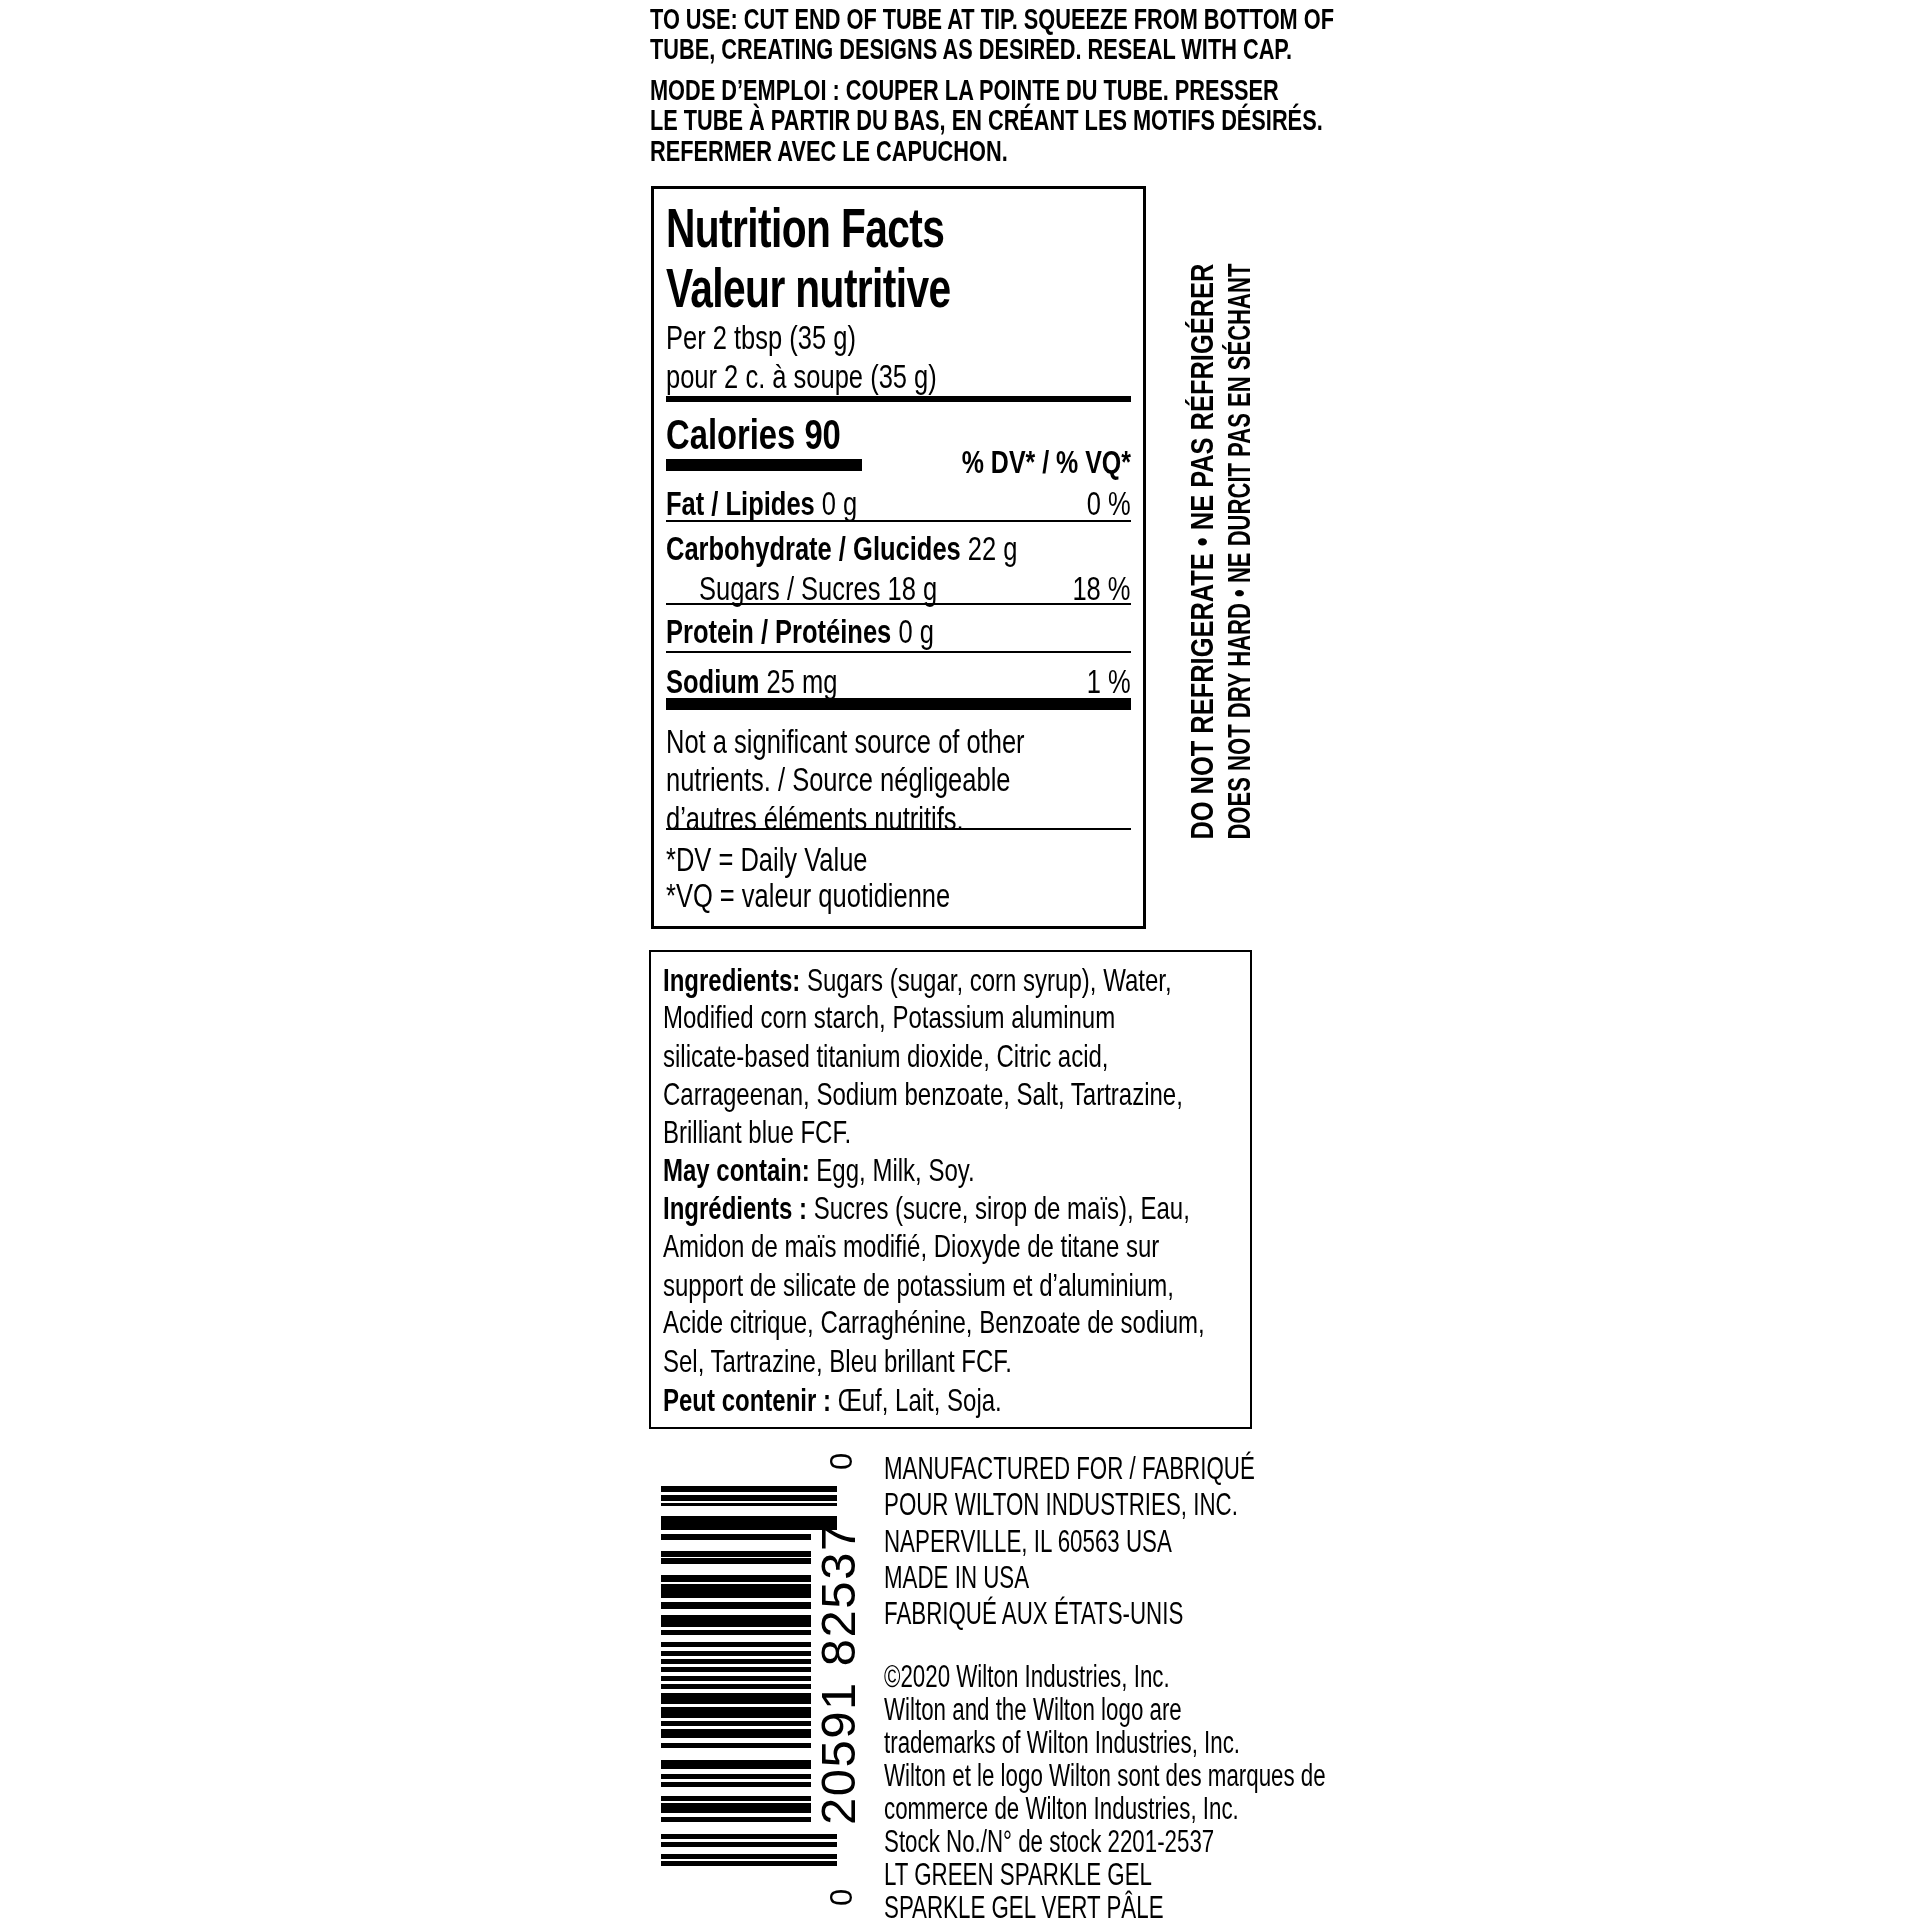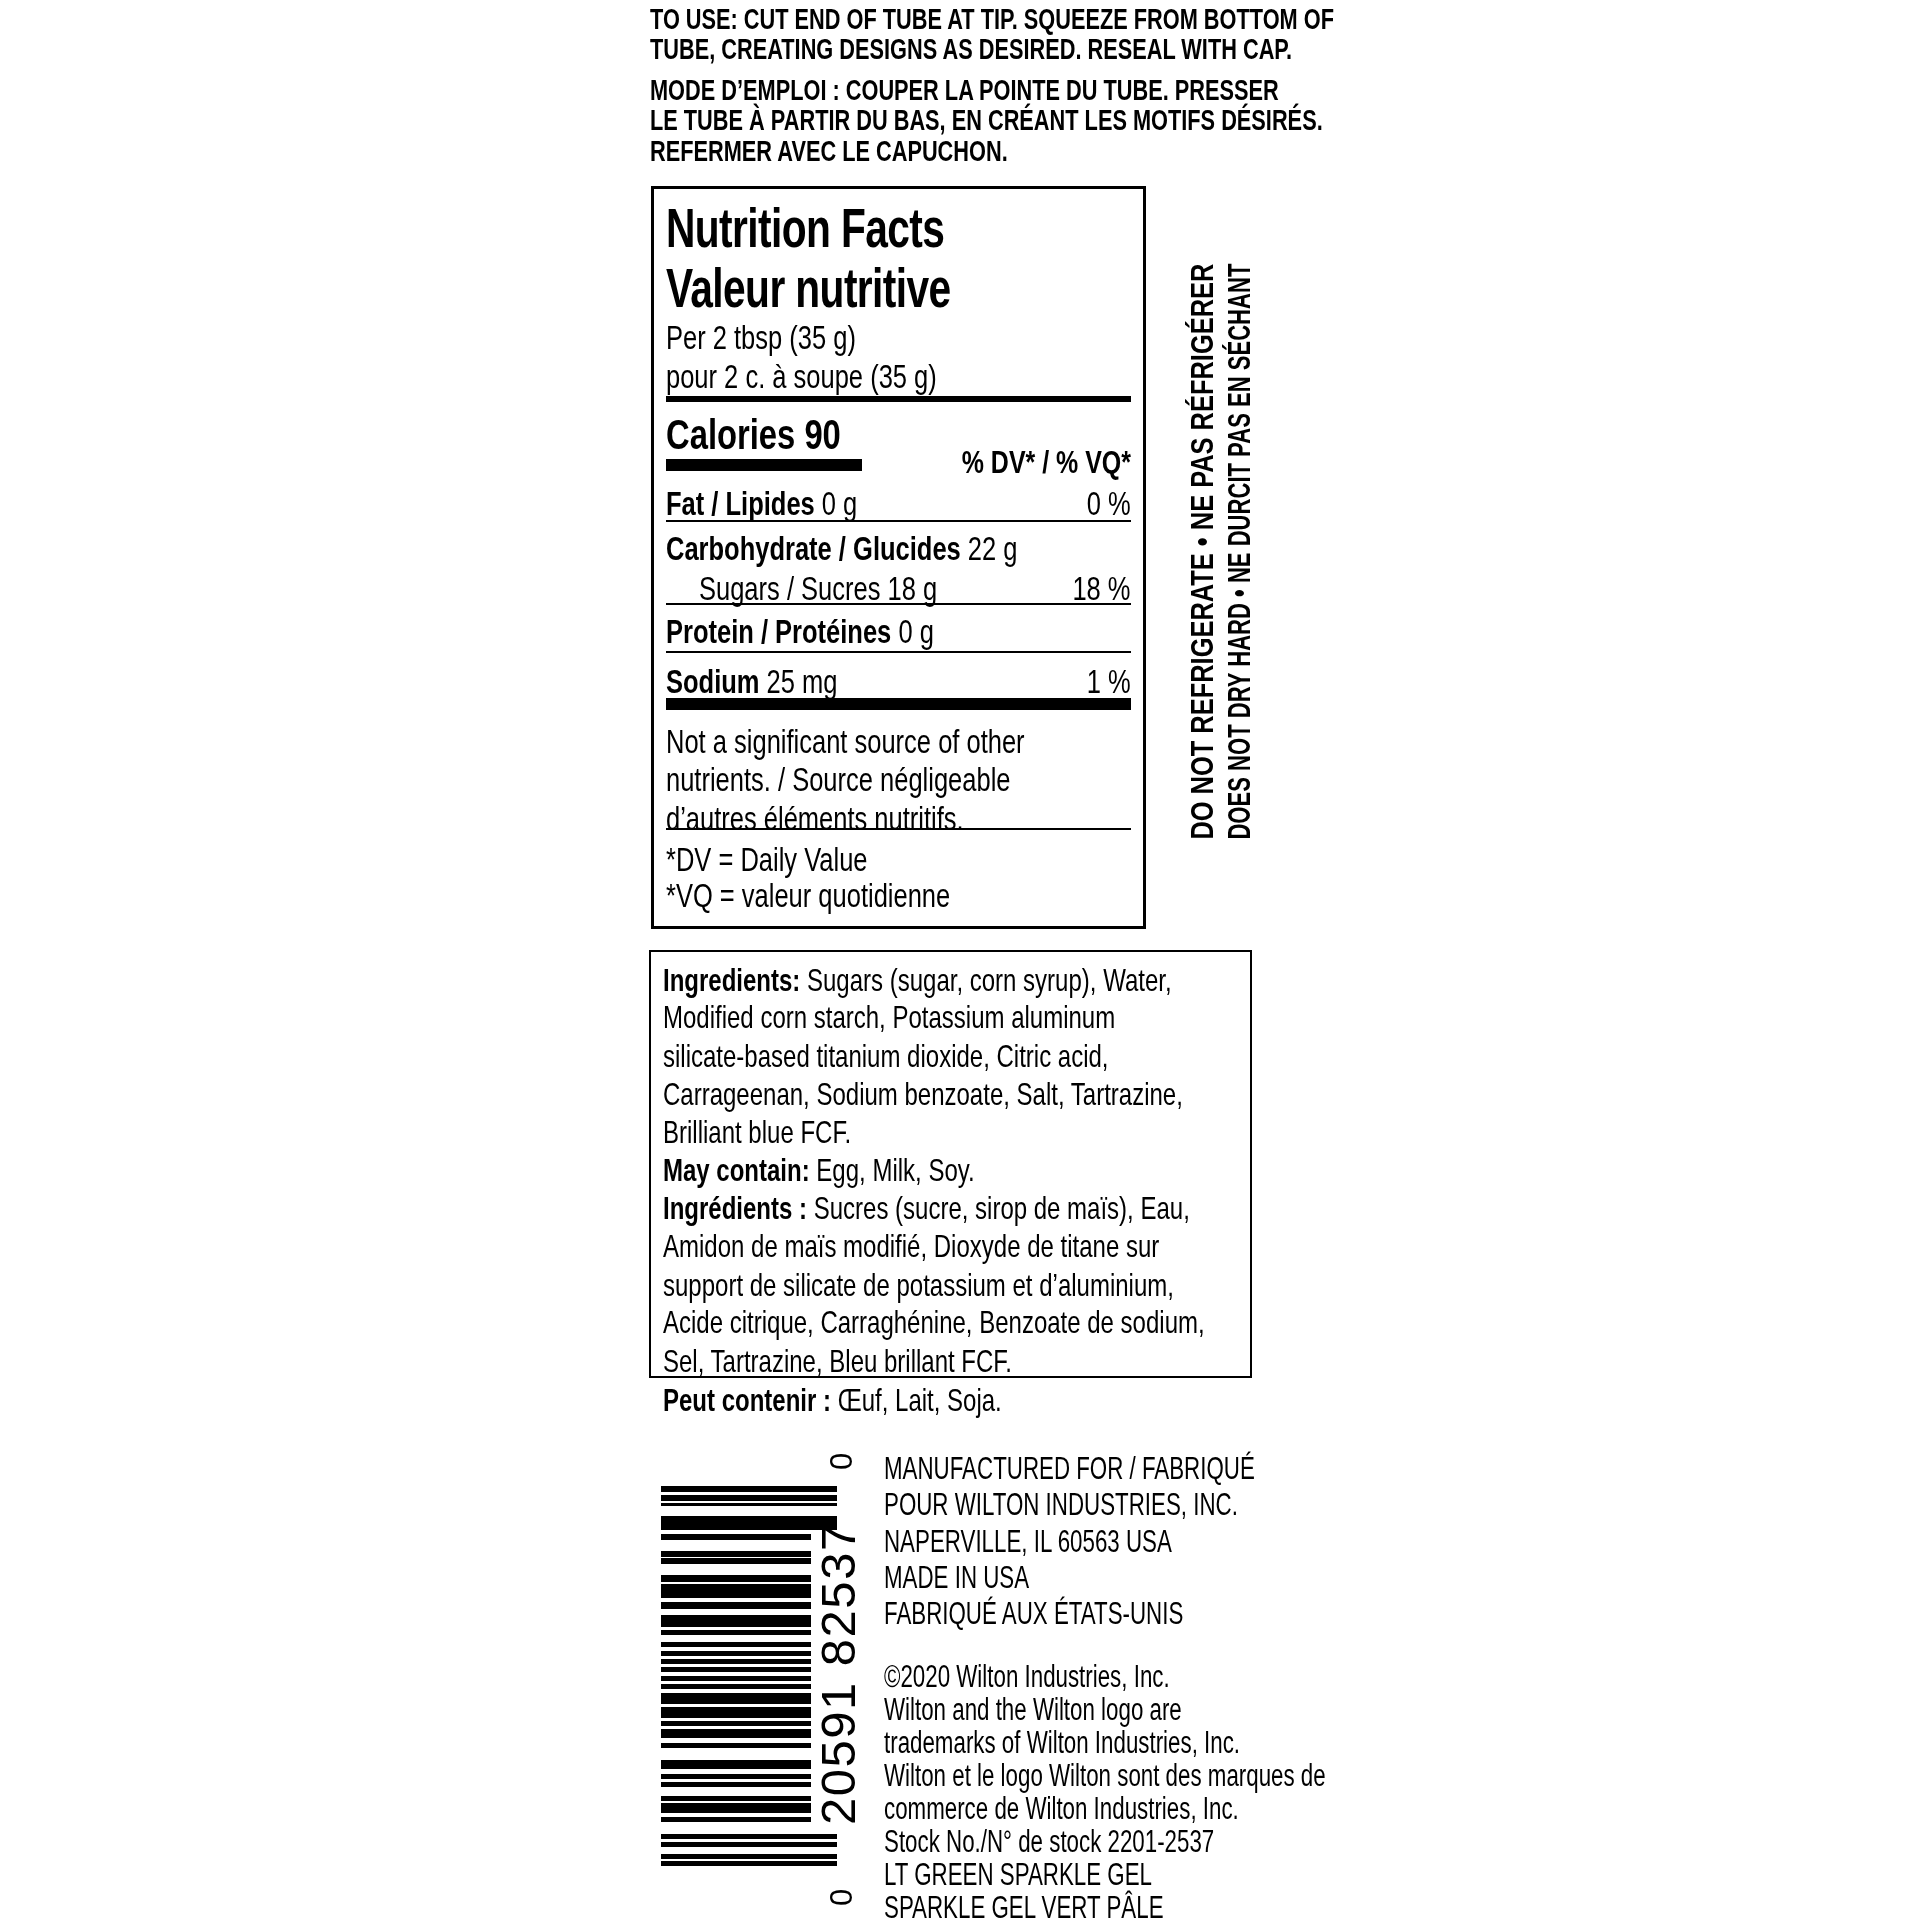--- a/index.html
+++ b/index.html
@@ -15,21 +15,21 @@
   .nf-serv{font-size:34px;transform:scaleX(0.75);}
   .nf-cal{font-size:42px;font-weight:bold;transform:scaleX(0.78);}
   .nf-dvh{font-size:32px;font-weight:bold;transform:scaleX(0.78);transform-origin:100% 0;right:12.3px;text-align:right;}
   .nf-row{font-size:34px;transform:scaleX(0.75);}
   .nf-pct{font-size:34px;transform:scaleX(0.75);transform-origin:100% 0;right:12.3px;text-align:right;position:absolute;white-space:nowrap;line-height:1;}
   .rule{position:absolute;left:12.3px;right:12.3px;background:#000;}
   .sep8{height:6.2px;}
   .sep15{height:11.6px;}
   .hairline{height:2.3px;}
   
-  .ingbox{position:absolute;left:649px;top:950px;width:603px;height:428px;border:2.3px solid #000;box-sizing:border-box;background:#fff;}
+  .ingbox{position:absolute;left:649px;top:950px;width:603px;height:479px;border:2.3px solid #000;box-sizing:border-box;background:#fff;}
   .iln{font-size:32px;transform:scaleX(0.75);}
   
   .sidewarn{position:absolute;left:1185px;top:840px;transform:rotate(-90deg);transform-origin:0 0;}
   
   .barcode{position:absolute;left:661px;top:1486px;width:176px;height:381px;}
   .bcbar{position:absolute;left:0;width:150px;background:#000;}
   .bcbar.long{width:176px;}
   .bcdigit{position:absolute;transform:rotate(-90deg);transform-origin:0 0;white-space:nowrap;}
   .bczero{font-size:31px;line-height:28px;}
   .bcnum{font-size:49px;line-height:40px;letter-spacing:1.5px;}

